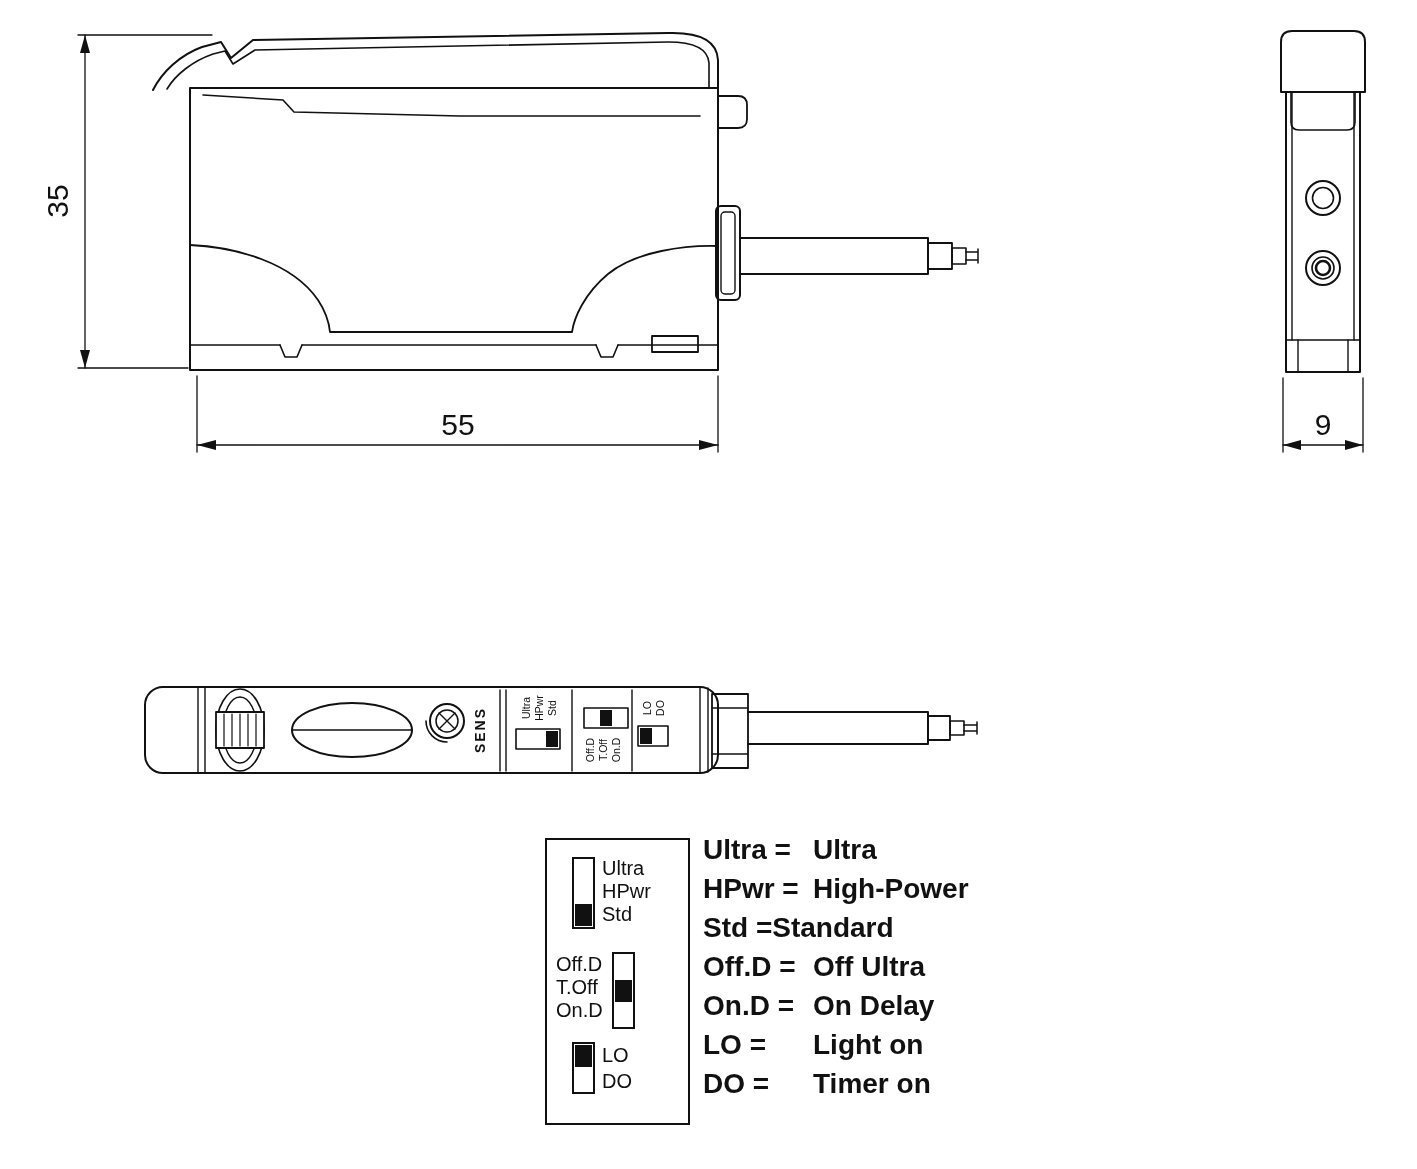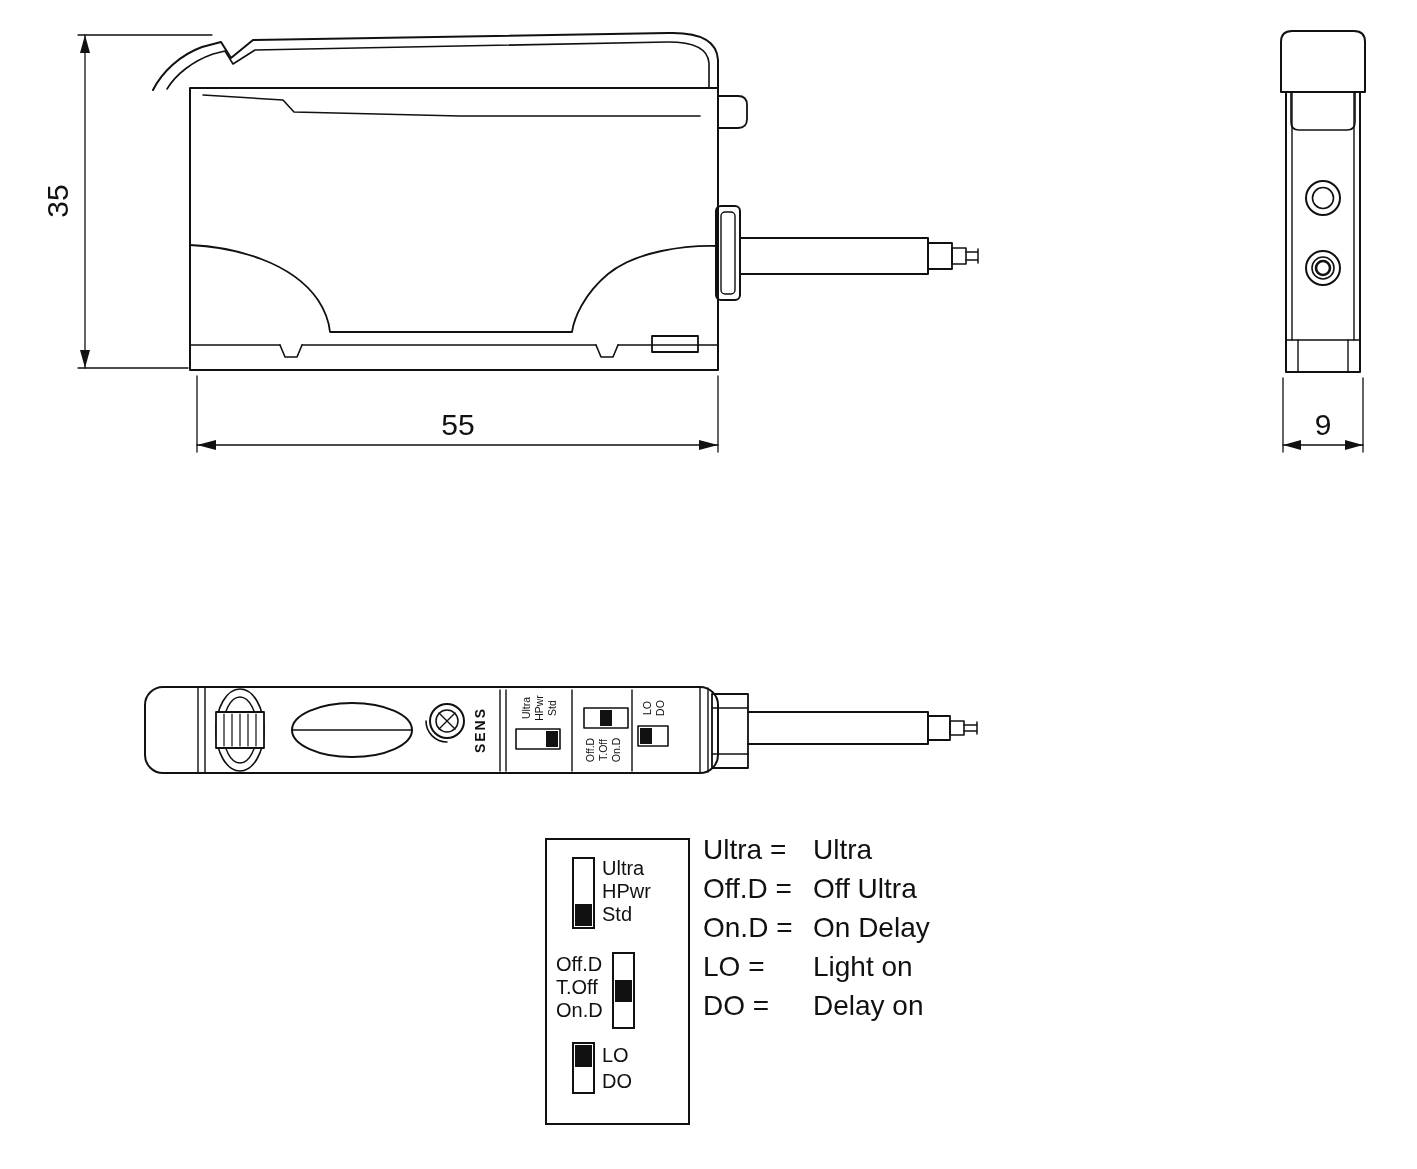--- a/index.html
+++ b/index.html
@@ -25,21 +25,21 @@
   .sw2{left:65px;top:112px;width:23px;height:77px;}
   .sw2 .seg{top:26px;height:22px;}
   .sw3{left:25px;top:202px;width:23px;height:52px;}
   .sw3 .seg{top:1px;height:22px;}
   .sw-labels{position:absolute;font-size:20px;line-height:23px;white-space:nowrap;}
   .l1{left:55px;top:17px;}
   .l2{left:9px;top:113px;}
   .l3{left:55px;top:202px;line-height:26px;}
 
   
-  .defs{position:absolute;left:703px;top:830px;width:460px;font-size:28px;line-height:39px;}
+  .defs{position:absolute;left:703px;top:830px;width:460px;font-size:28px;line-height:39px;font-weight:bold;}
   .def-row{white-space:nowrap;}
   .def-row .term{display:inline-block;width:110px;}
   .def-row.tight .term{width:auto;}
 </style>
 </head>
 <body>
 
 <div id="canvas">
 
   <svg width="1417" height="800" viewBox="0 0 1417 800">
@@ -187,26 +187,32 @@
       <div>LO</div>
       <div>DO</div>
     </div>
   </div>
 
   <div class="defs">
     <div class="def-row">
       <span class="term">Ultra =</span><span class="mean">Ultra</span>
     </div>
     <div class="def-row">
+      <span class="term">HPwr =</span><span class="mean">High-Power</span>
+    </div>
+    <div class="def-row tight">
+      <span class="term">Std =</span><span class="mean">Standard</span>
+    </div>
+    <div class="def-row">
       <span class="term">Off.D =</span><span class="mean">Off Ultra</span>
     </div>
     <div class="def-row">
       <span class="term">On.D =</span><span class="mean">On Delay</span>
     </div>
     <div class="def-row">
       <span class="term">LO =</span><span class="mean">Light on</span>
     </div>
     <div class="def-row">
-      <span class="term">DO =</span><span class="mean">Delay on</span>
+      <span class="term">DO =</span><span class="mean">Timer on</span>
     </div>
   </div>
 
 </div>
 
 </body></html>

